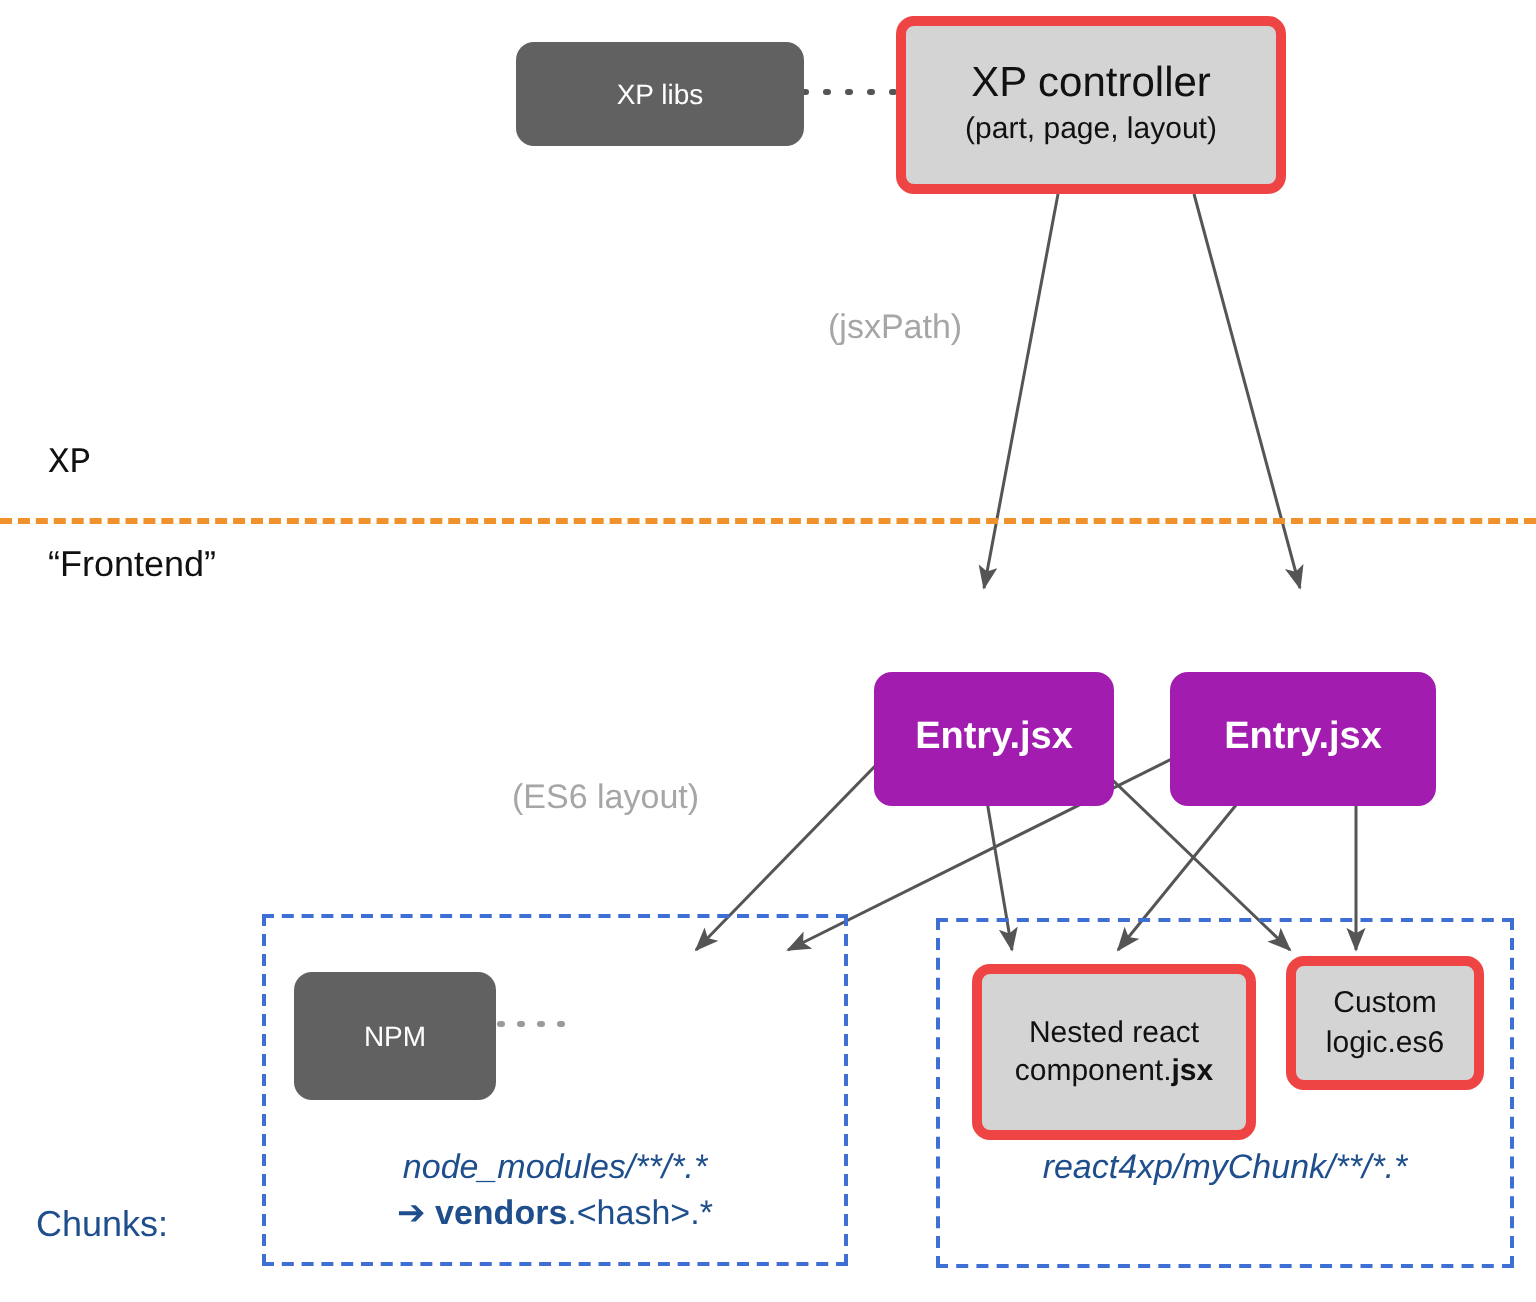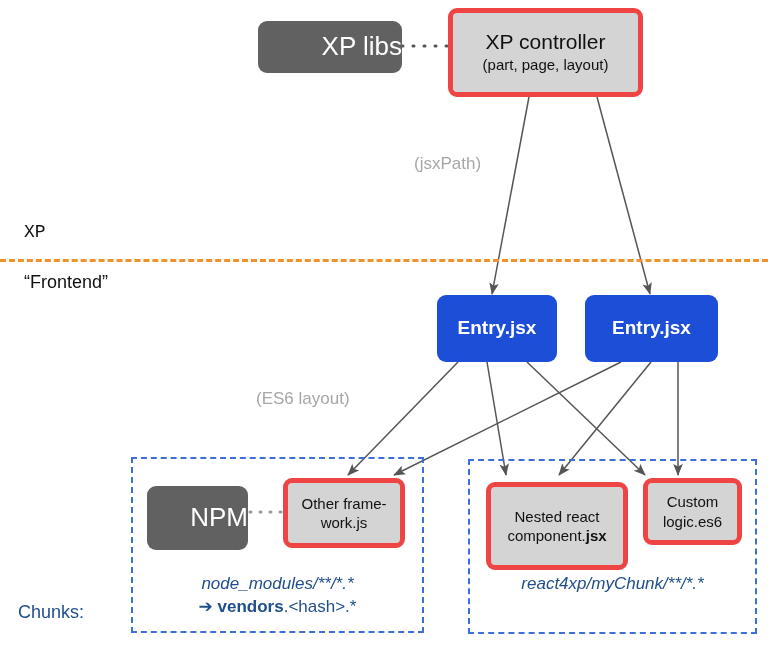--- a/index.html
+++ b/index.html
@@ -32,33 +32,33 @@
     flex-direction: column;
     align-items: center;
     justify-content: center;
     text-align: center;
     border-radius: 9px;
     line-height: 1.2;
   }
   .node-dark {
     background: #616161;
     color: #ffffff;
-    font-size: 26px;
-    align-items: flex-end;
+    font-size: 14px;
   }
   .node-light {
     background: #d4d4d4;
     color: #111111;
     border: 5px solid #ef4444;
   }
   .node-orange {
-    background: #1d4ed8;
+    background: #a21caf;
     color: #ffffff;
     font-size: 19px;
     font-weight: bold;
+    margin-top: 41px;
   }
   .ctrl-title {
     font-size: 21px;
     line-height: 1.15;
   }
   .ctrl-sub {
     font-size: 15px;
     line-height: 1.25;
     margin-top: 2px;
   }
@@ -167,24 +167,20 @@
   </div>
 
   <div class="lbl lbl-gray" style="left:256px; top:389px;">(ES6 layout)</div>
 
   <div class="chunkbox" style="left:131px; top:457px; width:293px; height:176px;"></div>
 
   <div class="node node-dark" style="left:147px; top:486px; width:101px; height:64px;">
     <span>NPM</span>
   </div>
 
-  <div class="node node-light" style="left:283px; top:478px; width:122px; height:70px;">
-    <span class="small-box-text">Other frame-</span>
-    <span class="small-box-text">work.js</span>
-  </div>
 
   <div class="chunk-caption" style="left:131px; top:573px; width:293px;">
     <div class="line1">node_modules/**/*.*</div>
     <div class="line2"><span>➔ </span><b>vendors</b><span>.&lt;hash&gt;.*</span></div>
   </div>
 
   <div class="chunkbox" style="left:468px; top:459px; width:289px; height:175px;"></div>
 
   <div class="node node-light" style="left:486px; top:482px; width:142px; height:88px;">
     <span class="small-box-text">Nested react</span>

